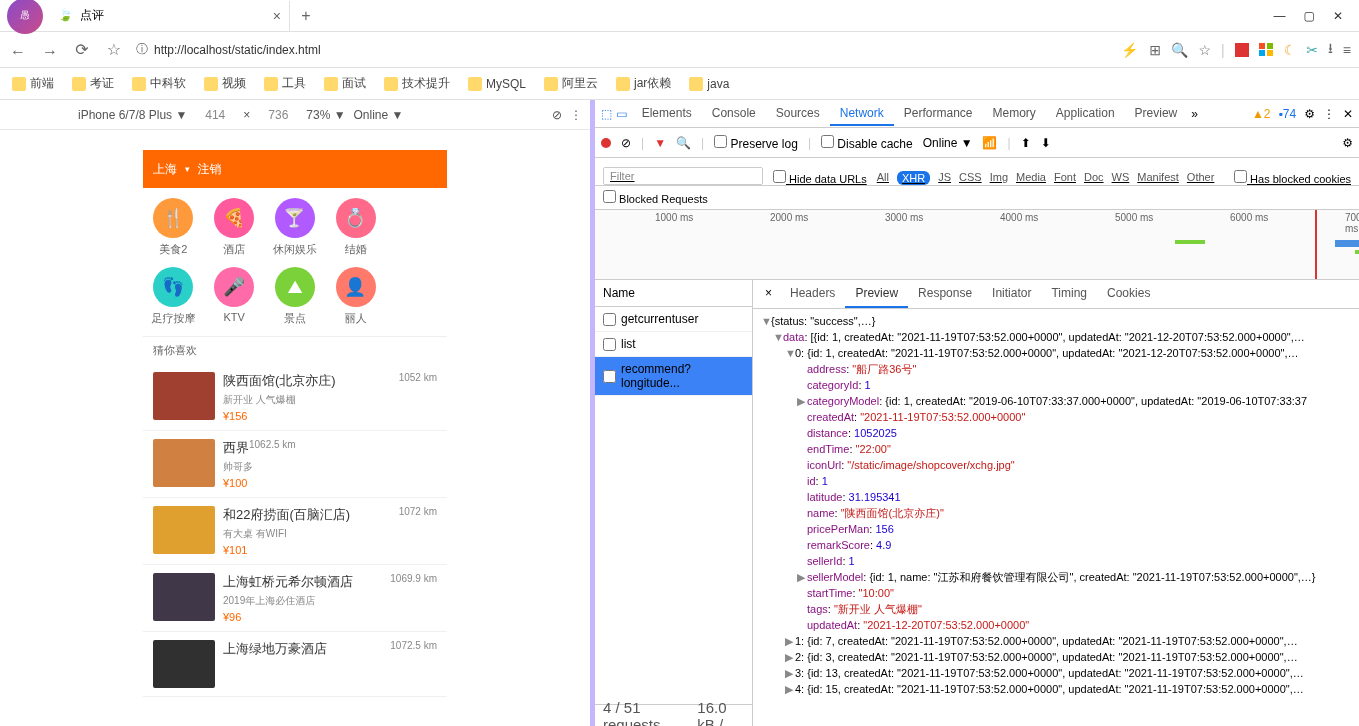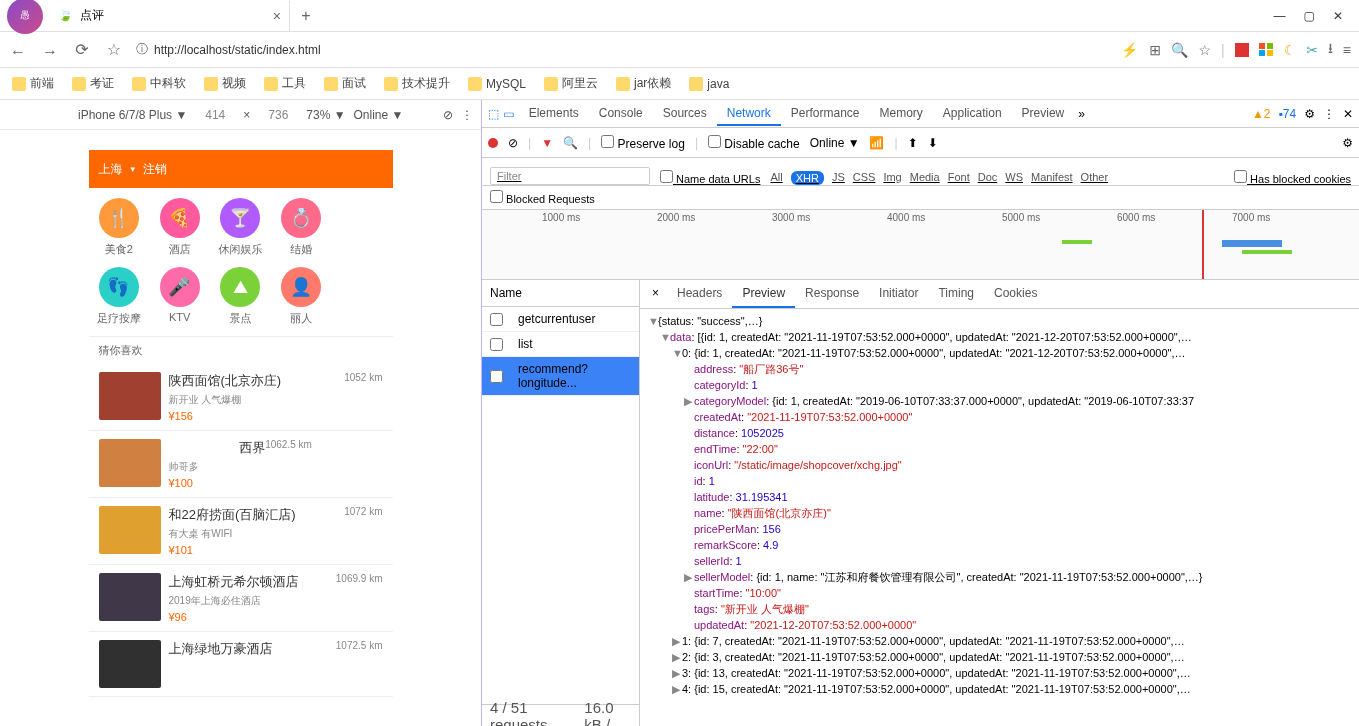--- a/index.html
+++ b/index.html
@@ -18,21 +18,21 @@
 .nav-btn { color:#666; font-size:16px; cursor:pointer; width:20px; text-align:center; }
 .url-box { flex:1; display:flex; align-items:center; gap:6px; color:#666; }
 .url-box .url { color:#333; }
 .ext-icons { display:flex; gap:10px; align-items:center; }
 .ext-icons span { cursor:pointer; font-size:14px; color:#666; }
 .ext-sq { width:14px; height:14px; display:inline-block; }
 .bookmarks { height:32px; display:flex; align-items:center; padding:0 12px; gap:18px; border-bottom:1px solid #e0e0e0; }
 .bm { display:flex; align-items:center; gap:4px; color:#444; cursor:pointer; }
 .bm-icon { width:14px; height:14px; background:#ffd96b; border-radius:2px; }
 .main { display:flex; flex:1; overflow:hidden; }
-.left { width:482px; display:flex; flex-direction:column; border-right:1px solid #c4b5fd; }
+.left { width:595px; display:flex; flex-direction:column; border-right:5px solid #c4b5fd; }
 .device-bar { height:30px; display:flex; align-items:center; padding:0 8px; gap:8px; border-bottom:1px solid #e8e8e8; color:#555; }
 .dim-box { width:40px; text-align:center; color:#888; }
 .phone-area { flex:1; display:flex; justify-content:center; background:#fff; overflow:auto; padding-top:20px; }
 .phone { width:304px; }
 .ph-header { background:#ff6700; height:38px; display:flex; align-items:center; padding:0 10px; gap:8px; color:#fff; }
 .search-box { flex:1; background:rgba(255,255,255,0.25); border-radius:14px; height:24px; display:flex; align-items:center; padding:0 10px; color:rgba(255,255,255,0.85); font-size:11px; }
 .cats { background:#fff; padding:10px 0; display:grid; grid-template-columns:repeat(5,1fr); row-gap:10px; }
 .cat { display:flex; flex-direction:column; align-items:center; gap:4px; font-size:11px; color:#666; }
 .cat-circle { width:40px; height:40px; border-radius:50%; display:flex; align-items:center; justify-content:center; color:#fff; font-size:18px; }
 .section-title { padding:6px 10px; font-size:11px; color:#666; border-top:1px solid #eee; }
@@ -56,21 +56,21 @@
 .filter-box { border:1px solid #ccc; padding:2px 6px; width:160px; color:#888; border-radius:2px; }
 .ftype { color:#555; cursor:pointer; }
 .ftype.active { background:#1a73e8; color:#fff; padding:1px 5px; border-radius:6px; }
 .dt-blocked { height:24px; display:flex; align-items:center; padding:0 8px; gap:6px; border-bottom:1px solid #ccc; font-size:11px; }
 .waterfall { height:70px; border-bottom:1px solid #ccc; position:relative; background:#fafafa; }
 .wf-labels { display:flex; position:absolute; top:2px; width:100%; font-size:10px; color:#666; }
 .wf-labels span { position:absolute; }
 .dt-body { flex:1; display:flex; overflow:hidden; }
 .req-list { width:158px; border-right:1px solid #ccc; display:flex; flex-direction:column; }
 .req-head { padding:6px 8px; border-bottom:1px solid #ccc; font-weight:500; }
-.req-item { padding:5px 8px; display:flex; align-items:center; gap:15px; cursor:pointer; border-bottom:1px solid #f0f0f0; }
+.req-item { padding:5px 8px; display:flex; align-items:center; gap:5px; cursor:pointer; border-bottom:1px solid #f0f0f0; }
 .req-item.sel { background:#3b82f6; }
 .req-detail { flex:1; display:flex; flex-direction:column; overflow:hidden; }
 .rd-tabs { display:flex; border-bottom:1px solid #ccc; padding-left:4px; }
 .rd-tab { padding:6px 10px; cursor:pointer; color:#555; }
 .rd-tab.active { color:#333; border-bottom:2px solid #1a73e8; }
 .rd-close { padding:6px 8px; cursor:pointer; }
 .json { flex:1; overflow:auto; padding:4px 8px; font-family:Consolas,monospace; font-size:11px; line-height:16px; white-space:nowrap; }
 .json .k { color:#881280; }
 .json .s { color:#c41a16; }
 .json .n { color:#1c00cf; }
@@ -239,21 +239,21 @@
                     <span class="shop-name">陕西面馆(北京亦庄)</span>
                     <span class="shop-dist">1052 km</span>
                   </div>
                   <span class="shop-tags">新开业 人气爆棚</span>
                   <span class="shop-price">¥156</span>
                 </div>
               </div>
               <div class="shop">
                 <div class="shop-img" style="background:#d08040"></div>
                 <div class="shop-info">
-                  <div style="display:flex;justify-content:center">
+                  <div style="display:flex;justify-content:flex-start">
                     <span class="shop-name">西界</span>
                     <span class="shop-dist">1062.5 km</span>
                   </div>
                   <span class="shop-tags">帅哥多</span>
                   <span class="shop-price">¥100</span>
                 </div>
               </div>
               <div class="shop">
                 <div class="shop-img" style="background:#e0a030"></div>
                 <div class="shop-info">
@@ -327,21 +327,21 @@
         <label><input type="checkbox" style=""> <span>Disable cache</span></label>
         <span><span>Online</span> ▼</span>
         <span>📶</span>
         <span style="color:#ccc">|</span>
         <span>⬆</span>
         <span>⬇</span>
         <span style="margin-left:auto">⚙</span>
       </div>
       <div class="dt-filter2">
         <div class="filter-box">Filter</div>
-        <label><input type="checkbox" style=""> <span>Name data URLs</span></label>
+        <label><input type="checkbox" style=""> <span>Hide data URLs</span></label>
         <span id="ftypes" style="display:flex;gap:8px">
             <span class="ftype ">All</span>
             <span class="ftype active">XHR</span>
             <span class="ftype ">JS</span>
             <span class="ftype ">CSS</span>
             <span class="ftype ">Img</span>
             <span class="ftype ">Media</span>
             <span class="ftype ">Font</span>
             <span class="ftype ">Doc</span>
             <span class="ftype ">WS</span>

